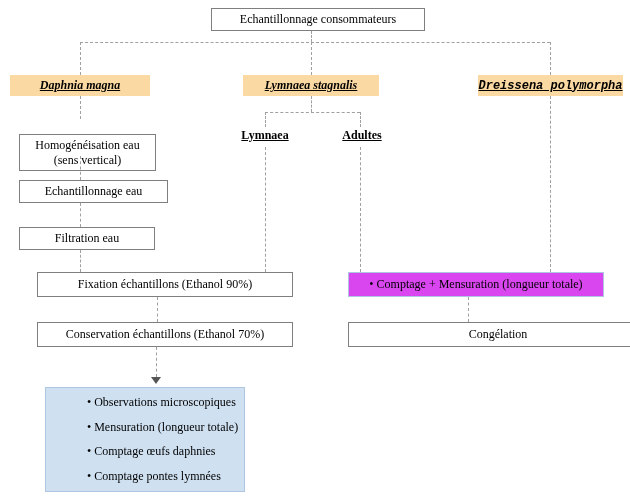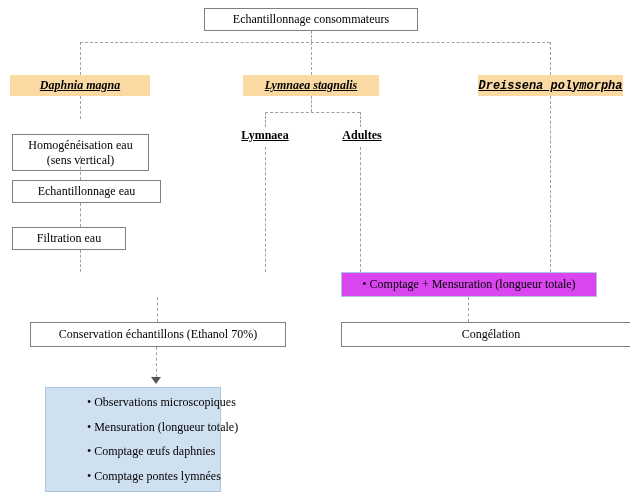--- a/index.html
+++ b/index.html
@@ -5,21 +5,21 @@
   html,body{margin:0;padding:0;background:#fff;}
   body{font-family:"Liberation Serif","DejaVu Serif",serif;color:#000;}
   .canvas{position:relative;width:630px;height:503px;background:#ffffff;overflow:hidden;}
 
   .box{
     position:absolute;
     border:1px solid #7f7f7f;
     background:#ffffff;
     display:flex;align-items:center;justify-content:center;
     text-align:center;font-size:12px;line-height:1.2;
-    box-sizing:border-box;padding:2px 4px;
+    box-sizing:border-box;padding:2px 4px;margin-left:7px;
   }
   .species{
     position:absolute;
     background:#fbd9a2;
     display:flex;align-items:center;justify-content:center;
     font-size:12px;font-style:italic;font-weight:bold;
     text-decoration:underline;
     box-sizing:border-box;
   }
   .plain-label{
@@ -63,31 +63,32 @@
   <div class="species" style="left:243px;top:75px;width:136px;height:21px;">Lymnaea stagnalis</div>
   <div class="species" style="left:478px;top:75px;width:145px;height:21px;font-family:Liberation Mono, monospace;">Dreissena polymorpha</div>
 
   <div class="vline" style="left:80px;top:96px;height:23px;"></div>
   <div class="box" style="left:12px;top:134px;width:137px;height:37px;">Homogénéisation eau (sens vertical)</div>
 
   <div class="vline" style="left:80px;top:156px;height:24px;"></div>
   <div class="box" style="left:12px;top:180px;width:149px;height:23px;">Echantillonnage eau</div>
 
   <div class="vline" style="left:80px;top:203px;height:24px;"></div>
-  <div class="box" style="left:12px;top:227px;width:114px;height:23px;">Filtration eau</div>
+  <div class="box" style="left:12px;top:227px;width:136px;height:23px;">Filtration eau</div>
 
   <div class="vline" style="left:80px;top:250px;height:22px;"></div>
+  <div class="box" style="left:30px;top:272px;width:256px;height:25px;">Fixation échantillons  (Ethanol 90%)</div>
 
   <div class="vline" style="left:157px;top:297px;height:25px;"></div>
   <div class="box" style="left:30px;top:322px;width:256px;height:25px;">Conservation échantillons (Ethanol 70%)</div>
 
   <div class="vline" style="left:156px;top:347px;height:30px;"></div>
   <div class="arrow-down" style="left:151px;top:377px;"></div>
 
-  <div class="analysis" style="left:45px;top:387px;width:176px;height:105px;padding-left:41px;">
+  <div class="analysis" style="left:45px;top:387px;width:200px;height:105px;padding-left:41px;">
     <div>• Observations microscopiques</div>
     <div>• Mensuration (longueur totale)</div>
     <div>• Comptage œufs daphnies</div>
     <div>• Comptage pontes lymnées</div>
   </div>
 
   <div class="vline" style="left:311px;top:96px;height:16px;"></div>
   <div class="hline" style="left:265px;top:112px;width:95px;"></div>
   <div class="vline" style="left:265px;top:112px;height:15px;"></div>
   <div class="vline" style="left:360px;top:112px;height:15px;"></div>

